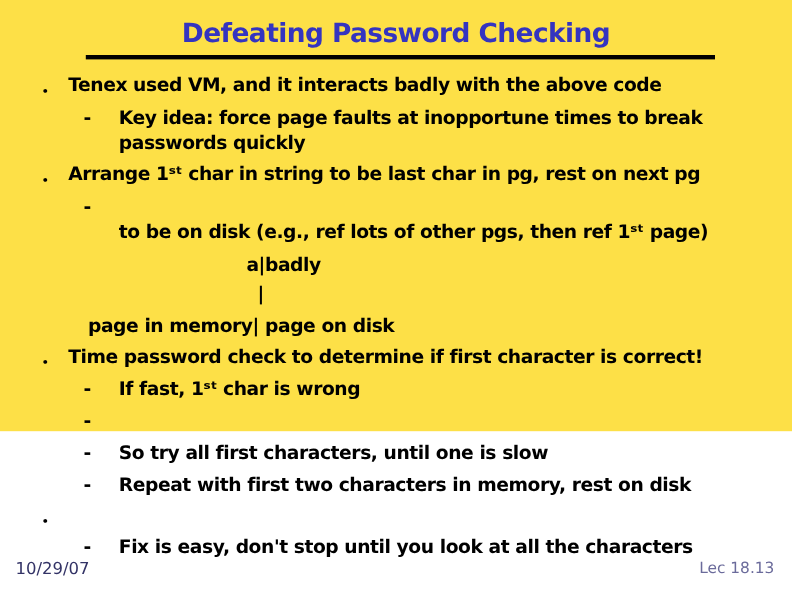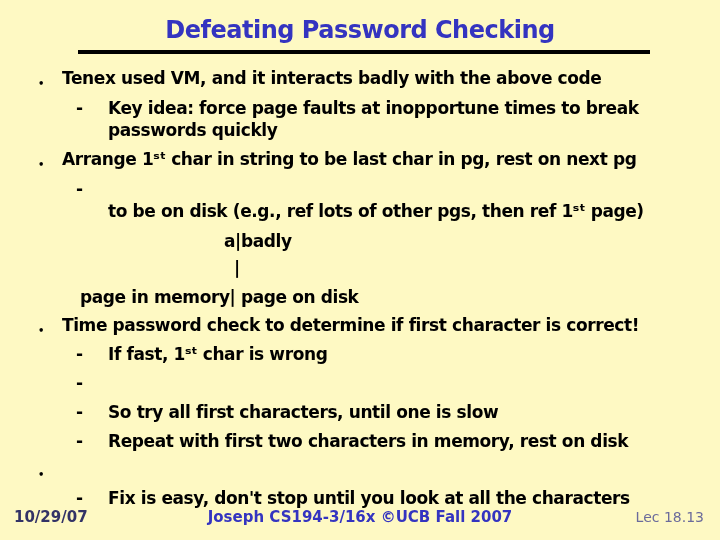--- a/index.html
+++ b/index.html
@@ -4,22 +4,22 @@
 <style>
   html, body { margin: 0; padding: 0; }
   body {
     width: 720px; height: 540px;
     background: #ffffff;
     font-family: "DejaVu Sans", sans-serif;
     overflow: hidden;
   }
   .slide {
     position: relative;
-    width: 720px; height: 540px;
-    background: #fef9c3;
+    width: 720px; height: 392px;
+    background: #fde047;
   }
   .title {
     position: absolute;
     top: 16px; left: 0;
     width: 720px;
     text-align: center;
     font-size: 24px;
     font-weight: 700;
     color: #3434c0;
     letter-spacing: -0.5px;
@@ -51,21 +51,21 @@
   .tx.t2 { left: 108px; }
   .footer {
     position: absolute;
     top: 508px; left: 0;
     width: 720px; height: 24px;
     font-size: 15px;
     white-space: nowrap;
   }
   .footer .f-left {
     position: absolute; left: 14px; top: 0;
-    color: #333366; font-weight: 700;
+    color: #333366; font-weight: 400;
   }
   .footer .f-center {
     position: absolute; left: 0; top: 0;
     width: 720px; text-align: center;
     color: #3434c0; font-weight: 700;
   }
   .footer .f-right {
     position: absolute; right: 16px; top: 1px;
     color: #6b6b9b; font-weight: 400; font-size: 14px;
     letter-spacing: 0;
@@ -146,17 +146,16 @@
     <span class="mk dot">•</span>
   </div>
 
   <div class="line" style="top:488px">
     <span class="mk dash">-</span>
     <span class="tx t2">Fix is easy, don't stop until you look at all the characters</span>
   </div>
 
   <div class="footer">
     <span class="f-left">10/29/07</span>
-    <span class="f-center">Joseph CS194-3/16x ©UCB Fall 2007</span>
     <span class="f-right">Lec 18.13</span>
   </div>
 
 </div>
 
 </body></html>

